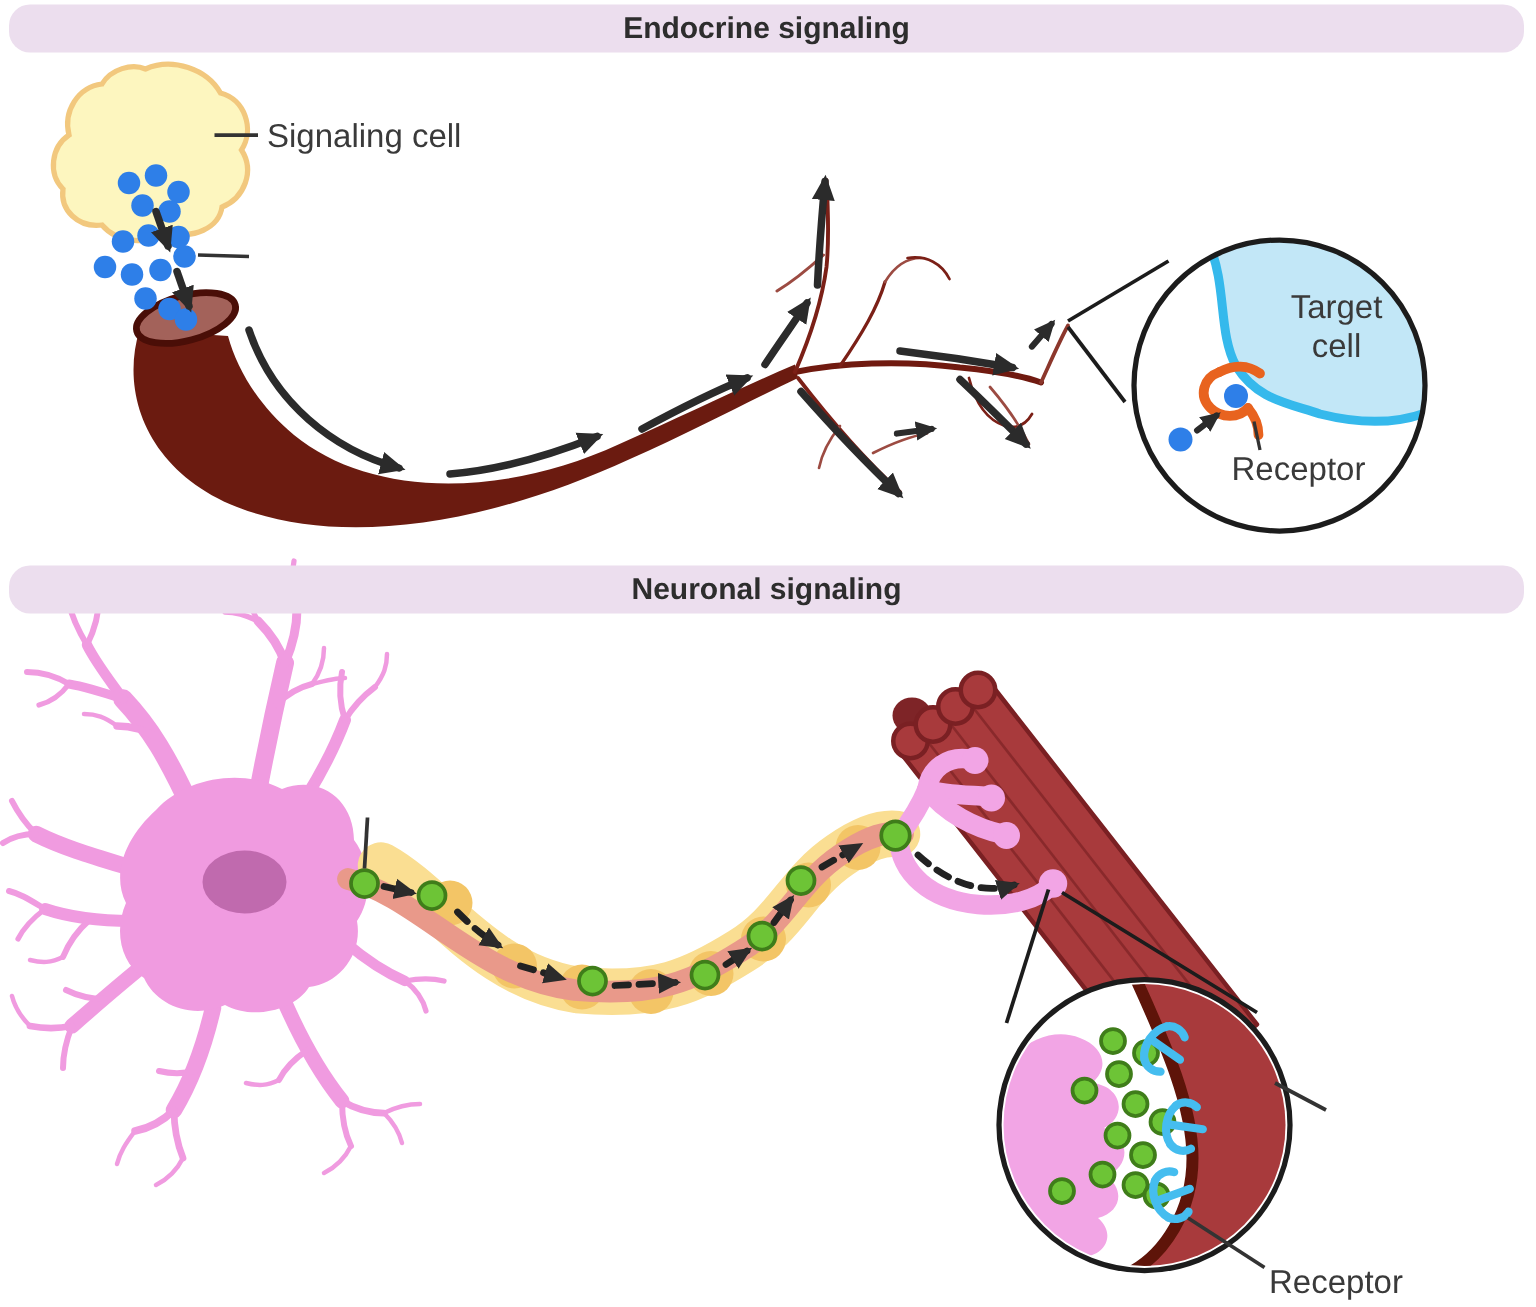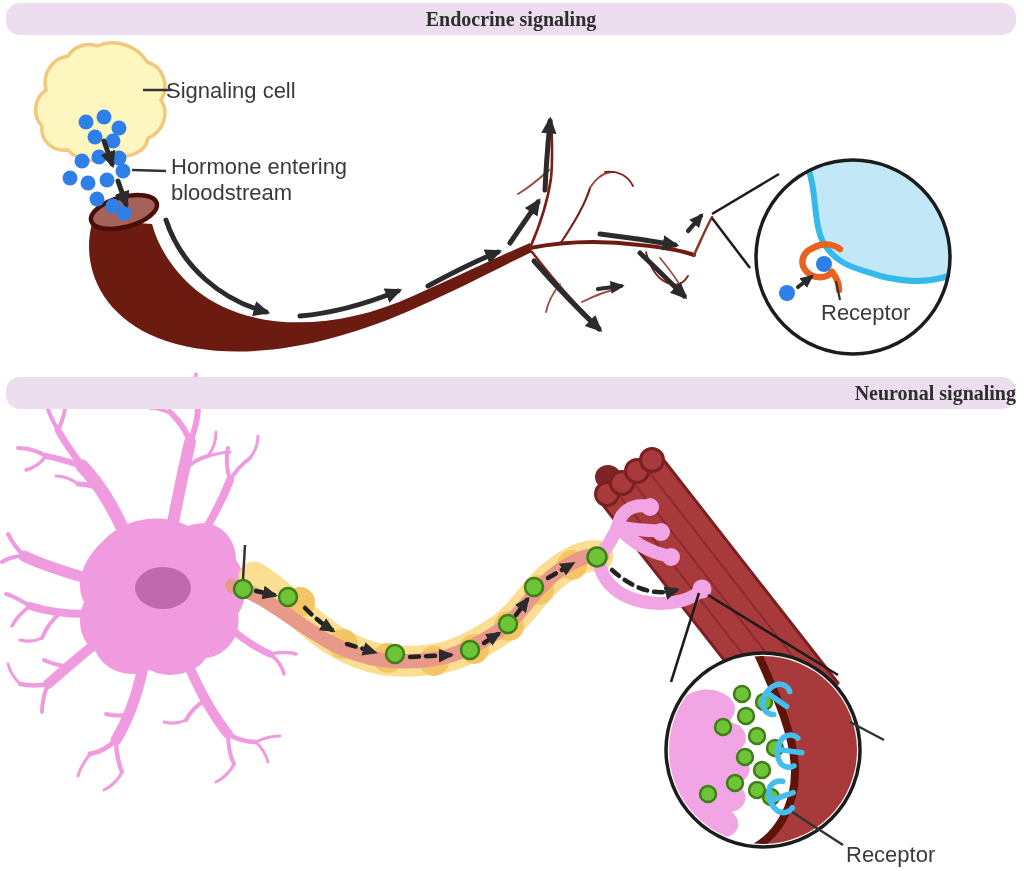--- a/index.html
+++ b/index.html
@@ -1,21 +1,21 @@
 <!DOCTYPE html>
 <html><head>
 <meta charset="utf-8">
 <style>
   html,body{margin:0;padding:0;background:#fff;}
   #stage{position:relative;width:1024px;height:871px;background:#ffffff;overflow:hidden;
          font-family:"Liberation Sans",sans-serif;}
   #art{position:absolute;left:0;top:0;}
   .hdr{position:absolute;left:6px;width:1010px;height:32px;background:#ecdeee;border-radius:14px;
        display:flex;align-items:center;justify-content:center;
-       font-size:20px;font-weight:700;color:#2d2d2d;font-family:Liberation Serif, serif;}
+       font-size:20px;font-weight:700;color:#2d2d2d;}
   .lbl{position:absolute;color:#3a3a3a;font-size:22px;line-height:26px;}
   .center{text-align:center;}
 </style>
 </head>
 <body>
 
 <div id="stage">
 
 <svg id="art" width="1024" height="871" viewBox="0 0 1024 871">
   <defs>
@@ -307,23 +307,23 @@
   <g stroke="#333" stroke-width="2.5">
     <line x1="245" y1="545" x2="243" y2="579"></line>
     <line x1="850" y1="722" x2="884" y2="740"></line>
     <line x1="792" y1="812" x2="843" y2="845"></line>
   </g>
 </svg>
 
 <div class="hdr" style="top:3px;">
   <span>Endocrine signaling</span>
 </div>
-<div class="hdr" style="top:377px;justify-content:flex-end;">
+<div class="hdr" style="top:377px;">
   <span>Neuronal signaling</span>
 </div>
 
-<div class="lbl" style="left:166px;top:78px;">Signaling cell</div>
-<div class="lbl" style="left:171px;top:154px;width:205px;">Hormone entering bloodstream</div>
+<div class="lbl" style="left:178px;top:78px;">Signaling cell</div>
+<div class="lbl center" style="left:843px;top:192px;width:96px;">Target cell</div>
 <div class="lbl" style="left:821px;top:300px;">Receptor</div>
 
 <div class="lbl" style="left:846px;top:842px;">Receptor</div>
 
 </div>
 
 </body></html>

